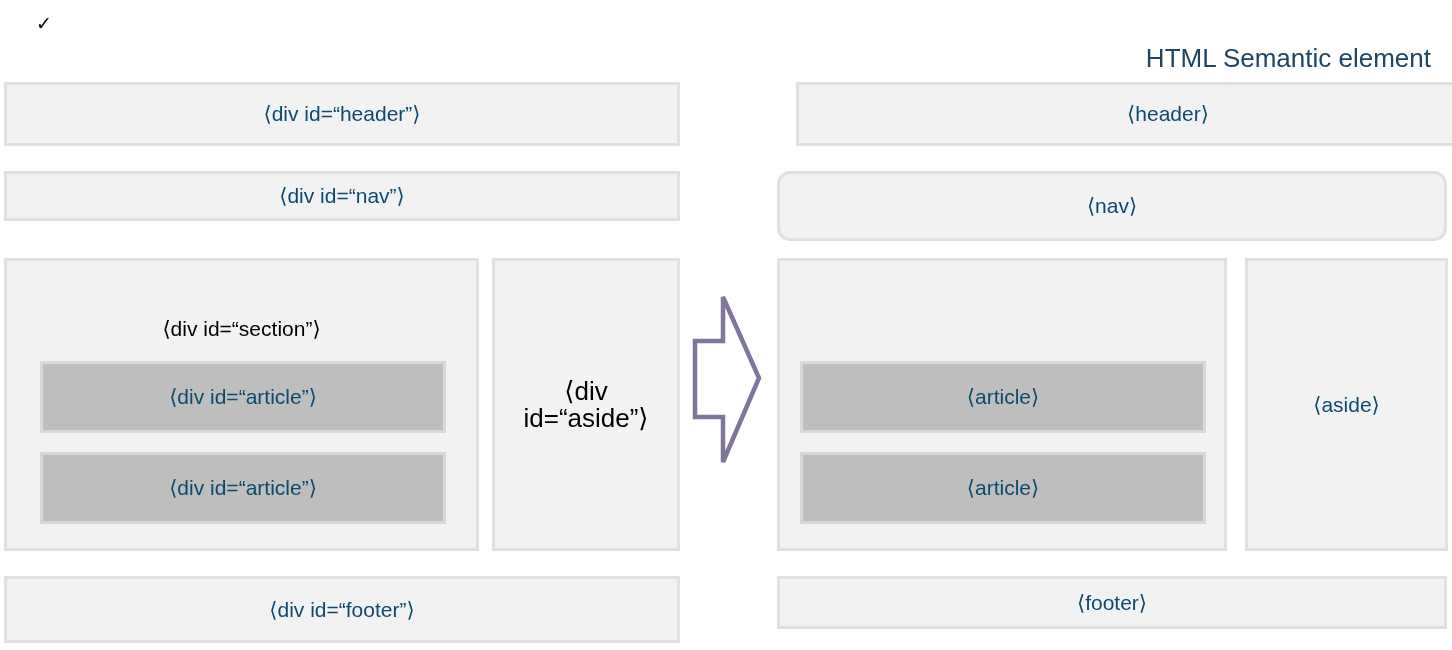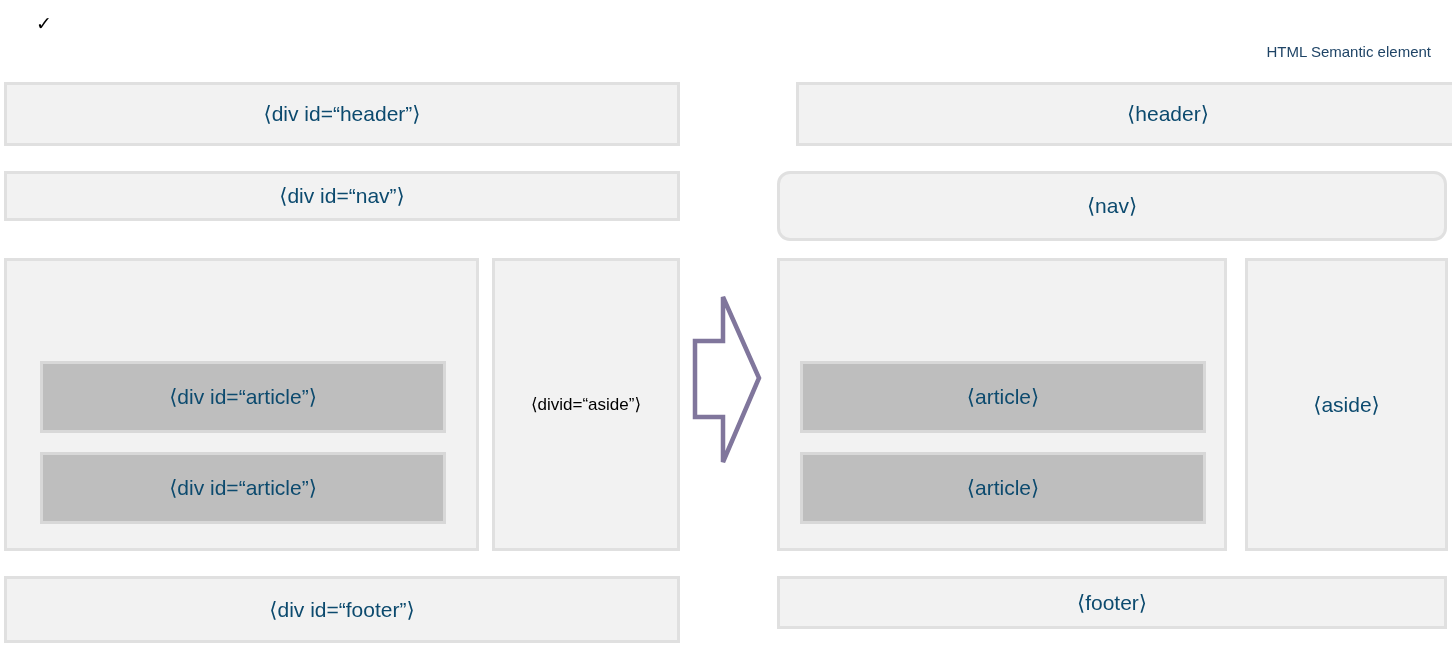--- a/index.html
+++ b/index.html
@@ -15,21 +15,21 @@
     position:absolute;left:36px;top:12px;
     font-size:19px;font-weight:bold;color:#000;
   }
   .title{
     position:absolute;left:100px;top:9px;
     font-size:22px;font-weight:bold;color:#000;
     letter-spacing:-0.5px;
   }
   .subtitle{
     position:absolute;right:21px;top:43px;
-    font-size:15px;color:var(--subtitle-text,#1F4466);
+    font-size:26px;color:var(--subtitle-text,#1F4466);
   }
   .box{
     position:absolute;
     box-sizing:border-box;
     background:var(--box-fill,#F2F2F2);
     border:3px solid var(--box-border,#E0E0E0);
   }
   .label{
     position:absolute;inset:0;
     display:flex;align-items:center;justify-content:center;
@@ -41,23 +41,23 @@
     background:var(--article-fill,#BEBEBE);
     border:3px solid var(--article-border,#D8D8D8);
     width:406px;height:72px;
   }
   .section-label{
     position:absolute;left:0;top:56px;width:100%;
     text-align:center;font-size:21px;white-space:nowrap;
   }
   .aside-flex{
     position:absolute;inset:0;
-    display:flex;flex-direction:row;
+    display:flex;flex-direction:column;
     align-items:center;justify-content:center;
-    font-size:17px;line-height:27px;text-align:center;
+    font-size:26px;line-height:27px;text-align:center;
   }
   
   .l-header{left:4px;top:82px;width:676px;height:64px;}
   .l-nav{left:4px;top:171px;width:676px;height:50px;}
   .l-section{left:4px;top:258px;width:475px;height:293px;}
   .l-aside{left:492px;top:258px;width:188px;height:293px;}
   .l-footer{left:4px;top:576px;width:676px;height:67px;}
   .l-article1{left:33px;top:100px;}
   .l-article2{left:33px;top:191px;}
   
@@ -85,20 +85,21 @@
   <div class="subtitle">HTML Semantic element</div>
 
   <div>
     <div class="box l-header">
       <span class="label">⟨div id=“header”⟩</span>
     </div>
     <div class="box l-nav">
       <span class="label">⟨div id=“nav”⟩</span>
     </div>
     <div class="box l-section">
+      <div class="section-label">⟨div id=“section”⟩</div>
       <div class="article l-article1">
         <span class="label">⟨div id=“article”⟩</span>
       </div>
       <div class="article l-article2">
         <span class="label">⟨div id=“article”⟩</span>
       </div>
     </div>
     <div class="box l-aside">
       <div class="aside-flex">
         <div>⟨div</div>

